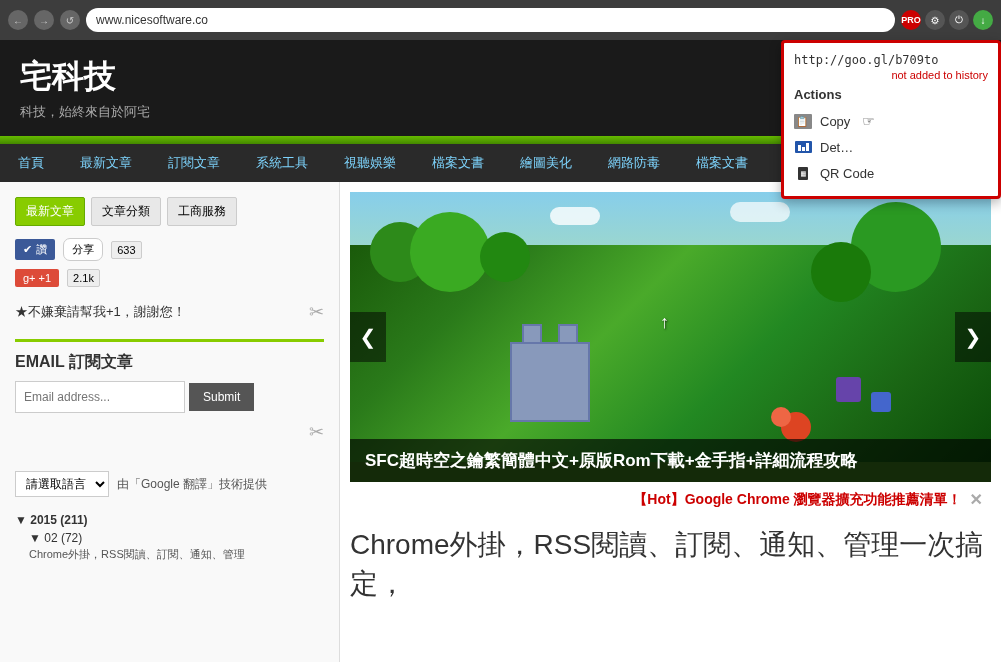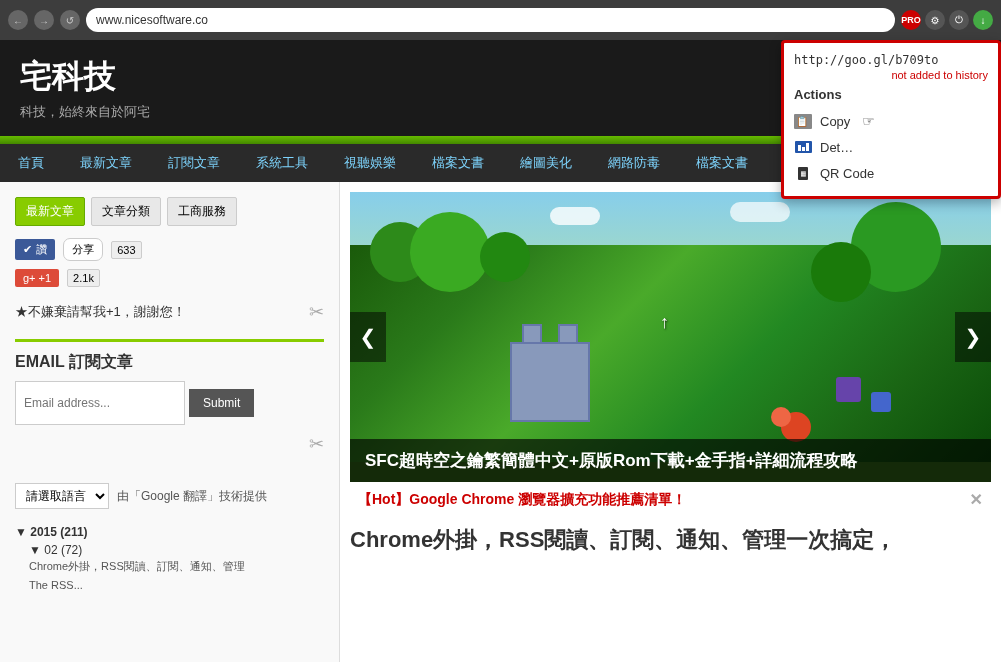--- a/index.html
+++ b/index.html
@@ -48,43 +48,43 @@
     .share-btn { background: white; border: 1px solid #ccc; padding: 3px 8px; font-size: 11px; display: flex; align-items: center; gap: 4px; border-radius: 7px; text-align: center; }
     .share-count { background: #eee; border: 1px solid #ccc; padding: 2px 5px; font-size: 11px; border-radius: 2px; }
     .gplus-btn { background: #dd4b39; color: white; padding: 3px 8px; font-size: 11px; border-radius: 2px; display: inline-flex; align-items: center; gap: 3px; }
     .gplus-count { background: #eee; border: 1px solid #ccc; padding: 2px 5px; font-size: 11px; border-radius: 2px; }
 
     .star-text { color: #333; font-size: 13px; margin: 8px 0; }
     .scissors-icon { float: right; color: #aaa; font-size: 18px; }
 
     .divider-green { height: 3px; background: #88cc00; margin: 10px 0; }
     .email-title { font-size: 16px; font-weight: bold; color: #333; margin-bottom: 8px; }
-    .email-input { width: 170px; height: 44px; border: 1px solid #ccc; padding: 0 8px; font-size: 12px; color: #aaa; }
+    .email-input { width: 170px; height: 32px; border: 1px solid #ccc; padding: 0 8px; font-size: 12px; color: #aaa; }
     .submit-btn { background: #555; color: white; border: none; padding: 7px 14px; font-size: 12px; cursor: pointer; margin-left: 4px; }
 
     .translate-row { display: flex; align-items: center; gap: 8px; margin-top: 28px; font-size: 12px; color: #555; }
     .translate-select { border: 1px solid #ccc; padding: 4px 6px; font-size: 12px; background: white; }
 
     .archive-section { margin-top: 16px; font-size: 12px; color: #333; }
     .archive-year { font-weight: bold; margin-bottom: 4px; }
     .archive-month { padding-left: 14px; }
     .archive-item { color: #555; font-size: 11px; line-height: 1.7; }
 
     
     .main-content { flex: 1; padding: 10px; }
     .slideshow { width: 100%; height: 290px; position: relative; background: #2d5a1b; overflow: hidden; }
     .slide-caption { position: absolute; bottom: 0; left: 0; right: 0; background: rgba(0,0,0,0.65); color: white; padding: 10px 15px; font-size: 17px; font-weight: bold; }
     .slide-prev, .slide-next { position: absolute; top: 50%; transform: translateY(-50%); background: rgba(0,0,0,0.5); color: white; border: none; width: 36px; height: 50px; font-size: 20px; cursor: pointer; display: flex; align-items: center; justify-content: center; }
     .slide-prev { left: 0; }
     .slide-next { right: 0; }
 
-    .hot-article { text-align: center; padding: 8px; font-size: 14px; color: #cc0000; font-weight: bold; display: flex; align-items: center; justify-content: space-between; }
+    .hot-article { text-align: center; padding: 8px; font-size: 14px; color: #cc0000; font-weight: bold; display: flex; align-items: center; justify-content: flex-end; gap: 8px; }
     .hot-x { color: #aaa; font-size: 16px; cursor: pointer; }
 
-    .article-title { font-size: 22px; font-weight: bold; color: #333; padding: 8px 0; line-height: 1.4; }
+    .article-title { font-size: 28px; font-weight: normal; color: #333; padding: 8px 0; line-height: 1.4; }
 
     
     .popup-overlay { position: absolute; top: 0; right: 0; width: 220px; background: white; border: 3px solid #cc0000; border-radius: 4px; z-index: 1000; padding: 10px; box-shadow: 0 4px 12px rgba(0,0,0,0.3); }
     .popup-url { font-size: 12px; color: #333; word-break: break-all; margin-bottom: 2px; font-family: monospace; }
     .popup-not-added { color: #cc0000; font-size: 11px; margin-bottom: 6px; text-align: right; }
     .popup-actions-title { font-size: 13px; font-weight: bold; color: #333; margin-bottom: 6px; }
     .popup-action-item { display: flex; align-items: center; gap: 8px; padding: 4px 0; cursor: pointer; font-size: 13px; color: #333; }
     .popup-icon { width: 18px; height: 18px; display: flex; align-items: center; justify-content: center; font-size: 12px; }
     .copy-icon-sq { background: #888; color: white; font-size: 10px; padding: 2px 3px; border-radius: 1px; }
     .det-icon-sq { background: #2255aa; color: white; font-size: 10px; padding: 2px 3px; border-radius: 1px; display: flex; align-items: flex-end; gap: 1px; }
@@ -193,21 +193,20 @@
           <option>請選取語言</option>
         </select>
         <span>由「Google 翻譯」技術提供</span>
       </div>
 
       <div class="archive-section">
         <div class="archive-year">▼ 2015 (211)</div>
         <div class="archive-month">
           <div>▼ 02 (72)</div>
           <div class="archive-item">Chrome外掛，RSS閱讀、訂閱、通知、管理</div>
-          <div class="archive-item">The RSS...</div>
         </div>
       </div>
     </div>
 
     <div class="main-content">
 
       <div class="slideshow">
 
         <div class="game-scene">
           <div class="sky"></div>

